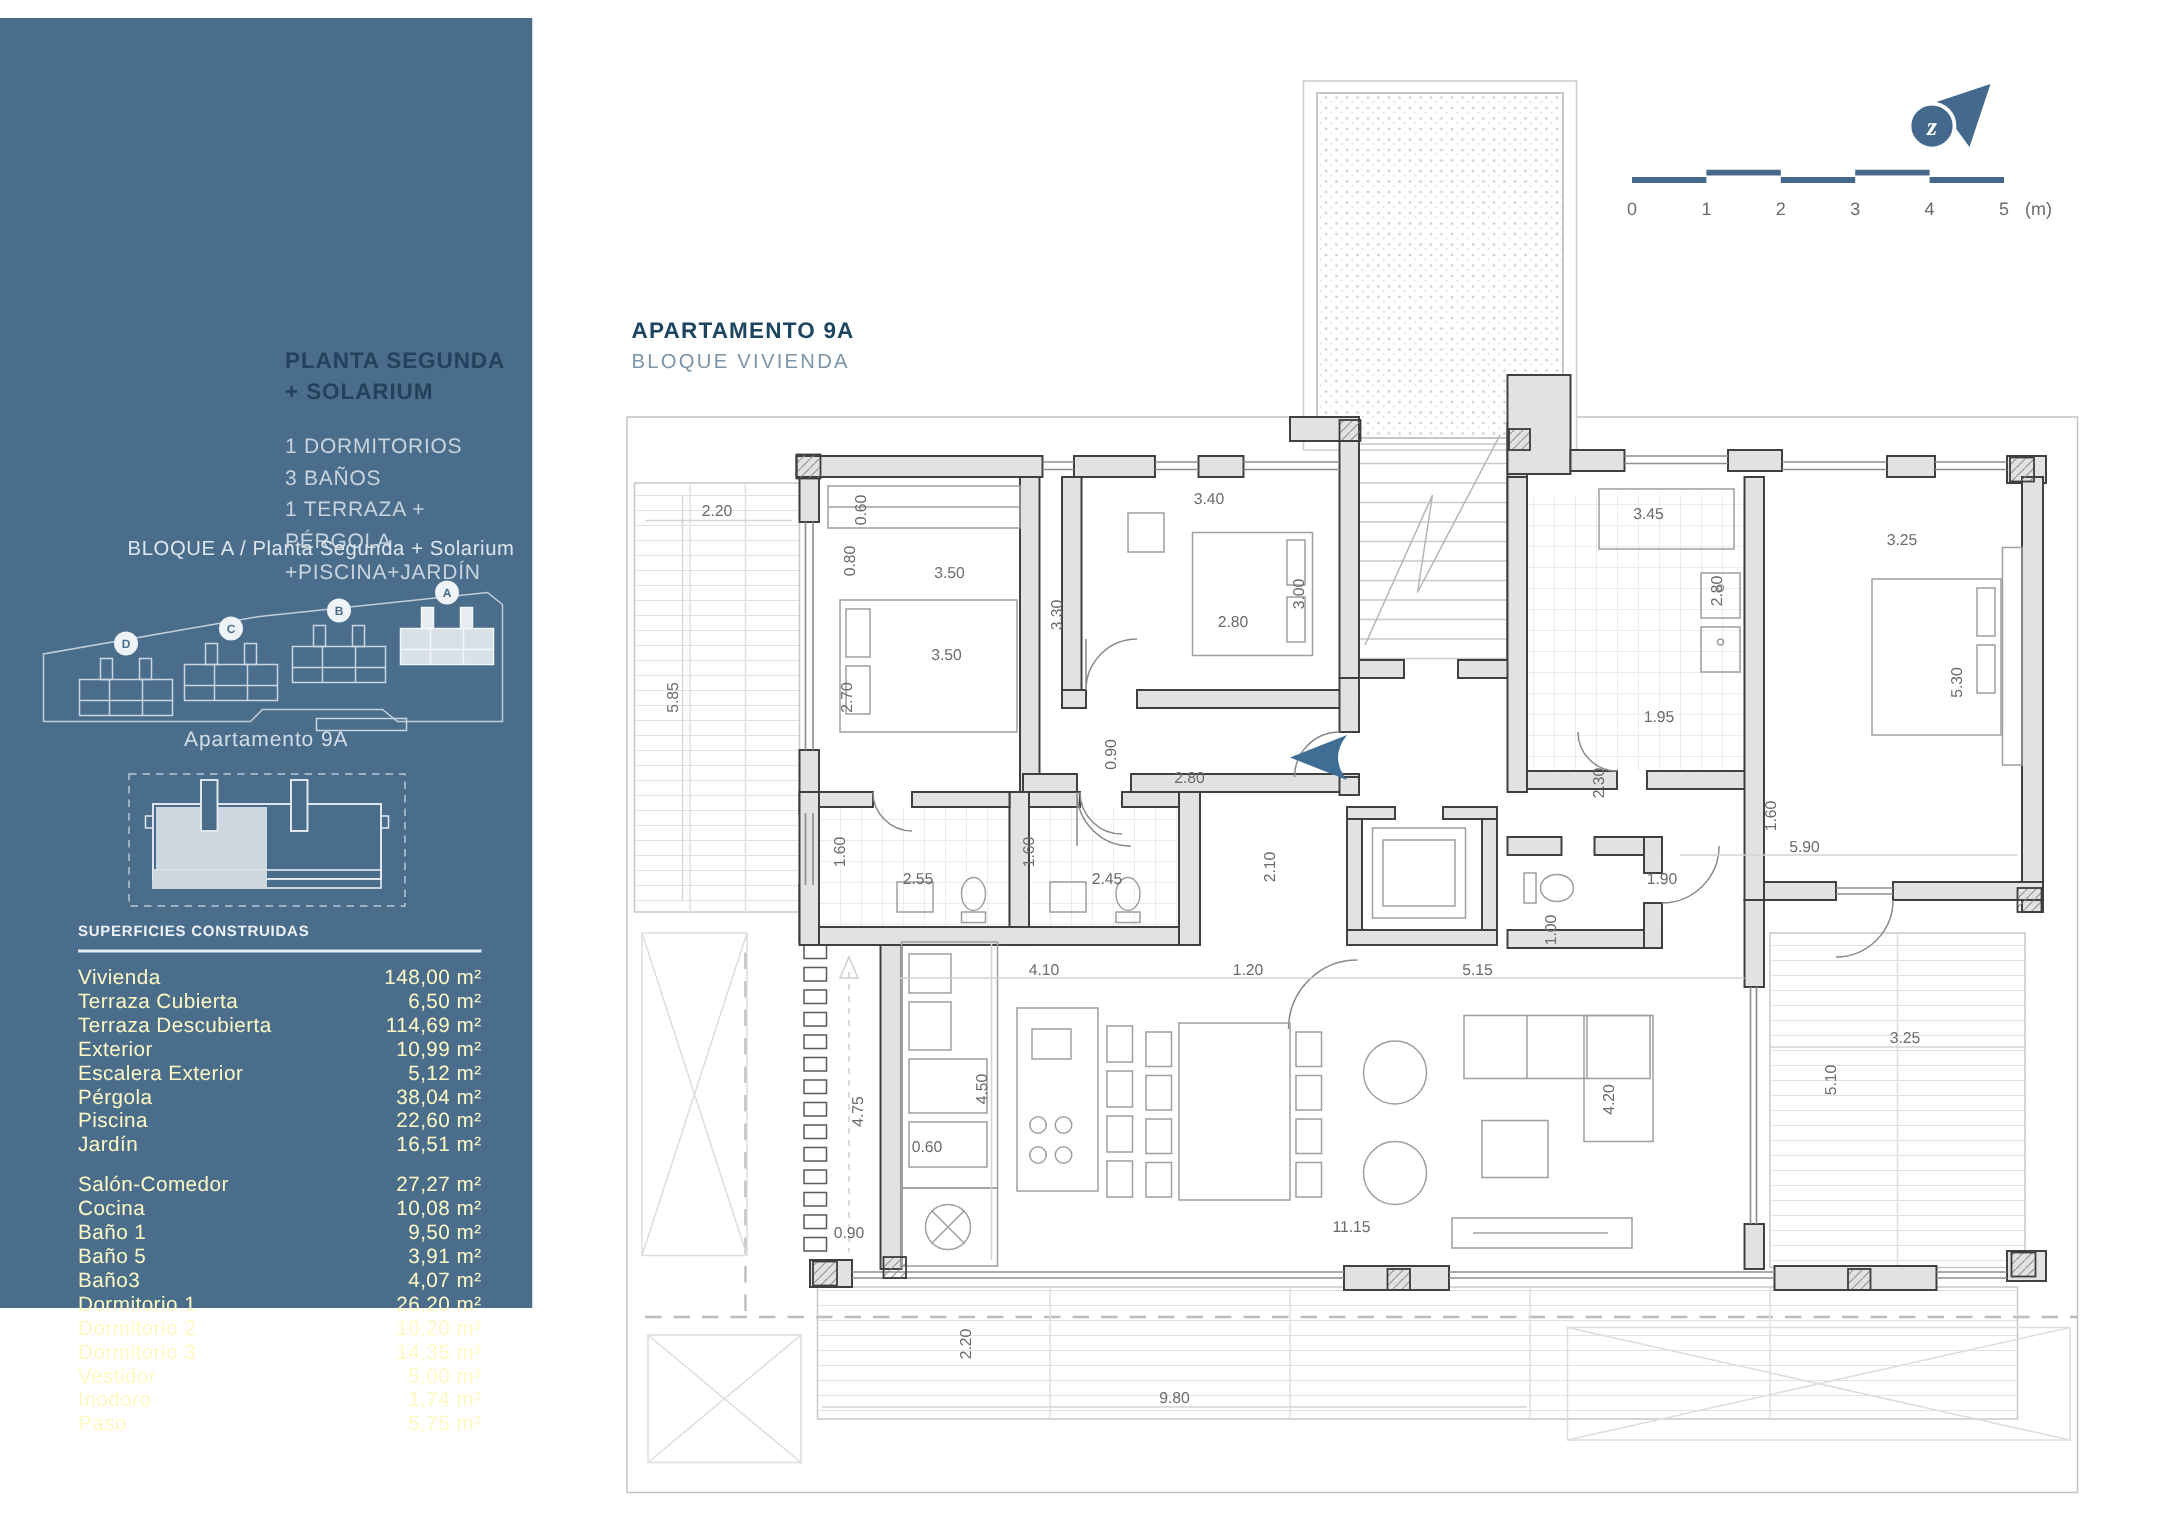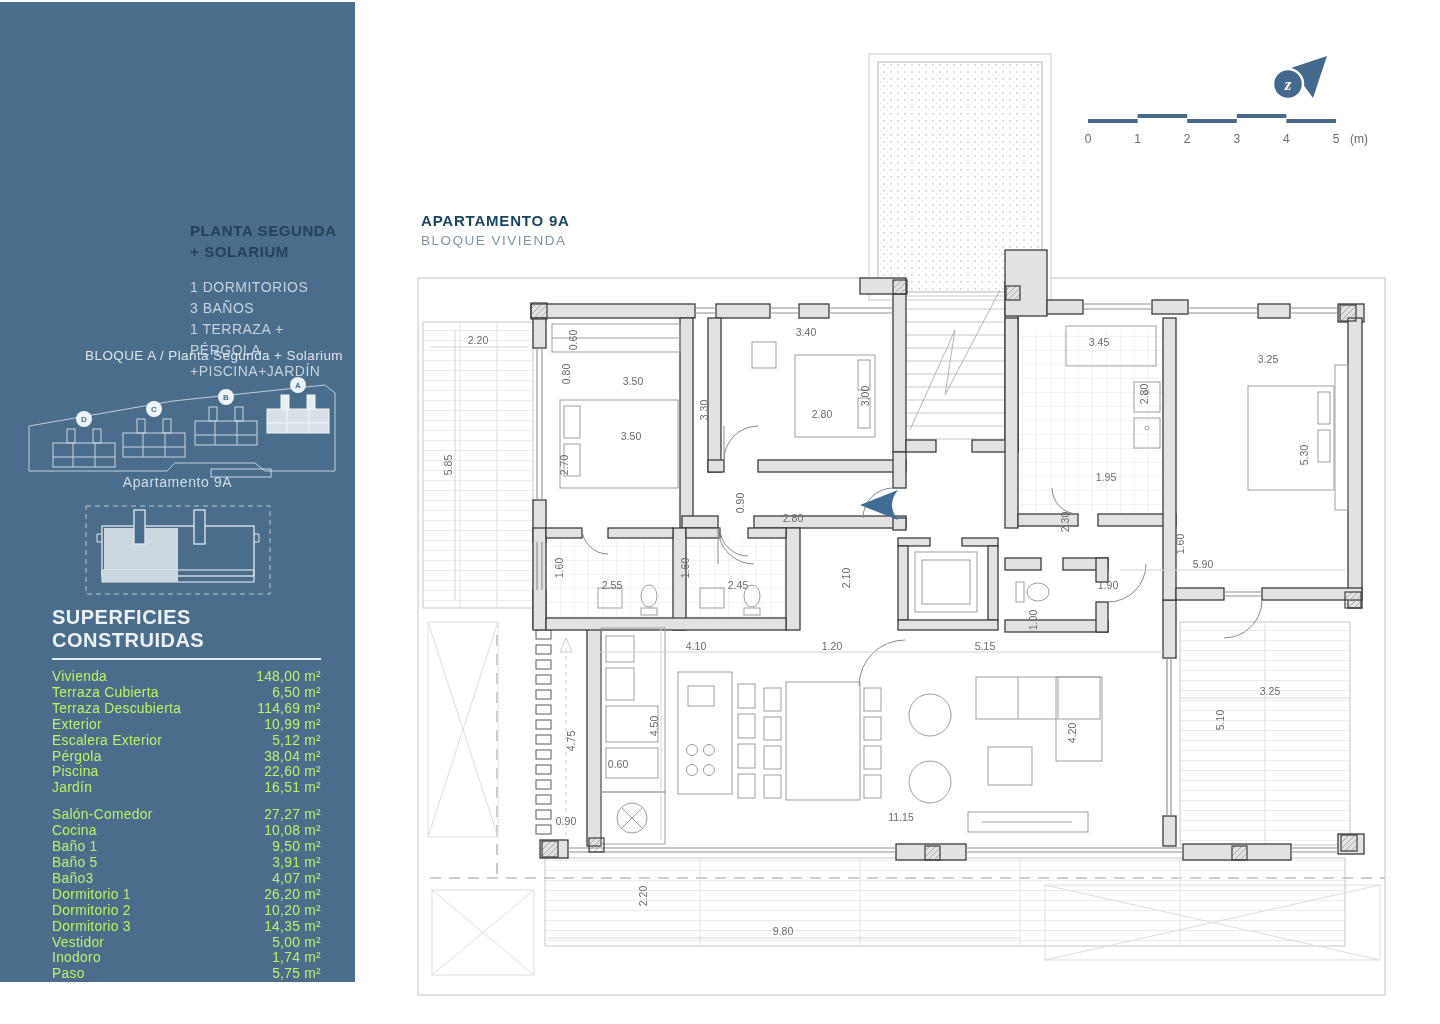--- a/index.html
+++ b/index.html
@@ -1,32 +1,32 @@
 <!DOCTYPE html>
 <html><head>
 <meta charset="utf-8">
 <style>
   html,body{margin:0;padding:0;background:#ffffff;}
   .page{position:relative;width:1440px;height:1024px;overflow:hidden;
         font-family:"Liberation Sans",sans-serif;background:#ffffff;}
   
-  .sidebar{position:absolute;left:0;top:2px;width:355px;height:980px;background:#4a6d8c;}
+  .sidebar{position:absolute;left:0;top:12px;width:355px;height:860px;background:#4a6d8c;}
   .sb-top{position:absolute;left:190px;top:218px;right:14px;}
   .sb-title{font-size:15px;font-weight:bold;color:#24415c;letter-spacing:.6px;line-height:1.4;margin:0;}
   .features{margin-top:15px;}
   .features div{font-size:14px;color:#c7d3dd;letter-spacing:.5px;line-height:1.5;}
   .sb-bloque{position:absolute;left:12px;right:12px;top:346px;text-align:right;}
   .bloque-label{font-size:13.5px;color:#dde6ed;letter-spacing:.4px;}
   .sb-apt{position:absolute;left:0;right:0;top:472px;text-align:center;}
   .apt-label{font-size:14px;color:#d3dde6;letter-spacing:.6px;}
   .sb-tables{position:absolute;left:52px;right:34px;top:604px;}
-  .sb-tables h2{font-size:20px;font-weight:bold;color:#edf2f7;letter-spacing:.5px;margin:0 0 9px 0;
+  .sb-tables h2{font-size:10px;font-weight:bold;color:#edf2f7;letter-spacing:.5px;margin:0 0 9px 0;
                 padding-bottom:6px;border-bottom:2px solid #e3eaf1;}
   .surf-rows{margin-bottom:11px;}
-  .surf-row{display:flex;justify-content:space-between;font-size:13.8px;color:#bef264;
+  .surf-row{display:flex;justify-content:space-between;font-size:13.8px;color:#fef9c3;
             line-height:15.9px;letter-spacing:.3px;}
   
   .main{position:absolute;left:355px;top:0;width:1085px;height:1024px;background:#ffffff;}
   .titleblock{position:absolute;left:66px;top:212px;}
   .main-title{font-size:15px;font-weight:bold;color:#1c4660;letter-spacing:.8px;margin:0;}
   .main-subtitle{font-size:13.5px;color:#7d95a8;letter-spacing:1.5px;margin-top:4px;}
   .northlogo{position:absolute;left:912px;top:52px;width:66px;height:58px;}
   .scalebar{position:absolute;left:733px;top:110px;width:300px;}
   .scale-ticks{position:relative;height:16px;margin-top:4px;}
   .scale-ticks span{position:absolute;transform:translateX(-50%);font-size:12px;color:#6b6b6b;}

